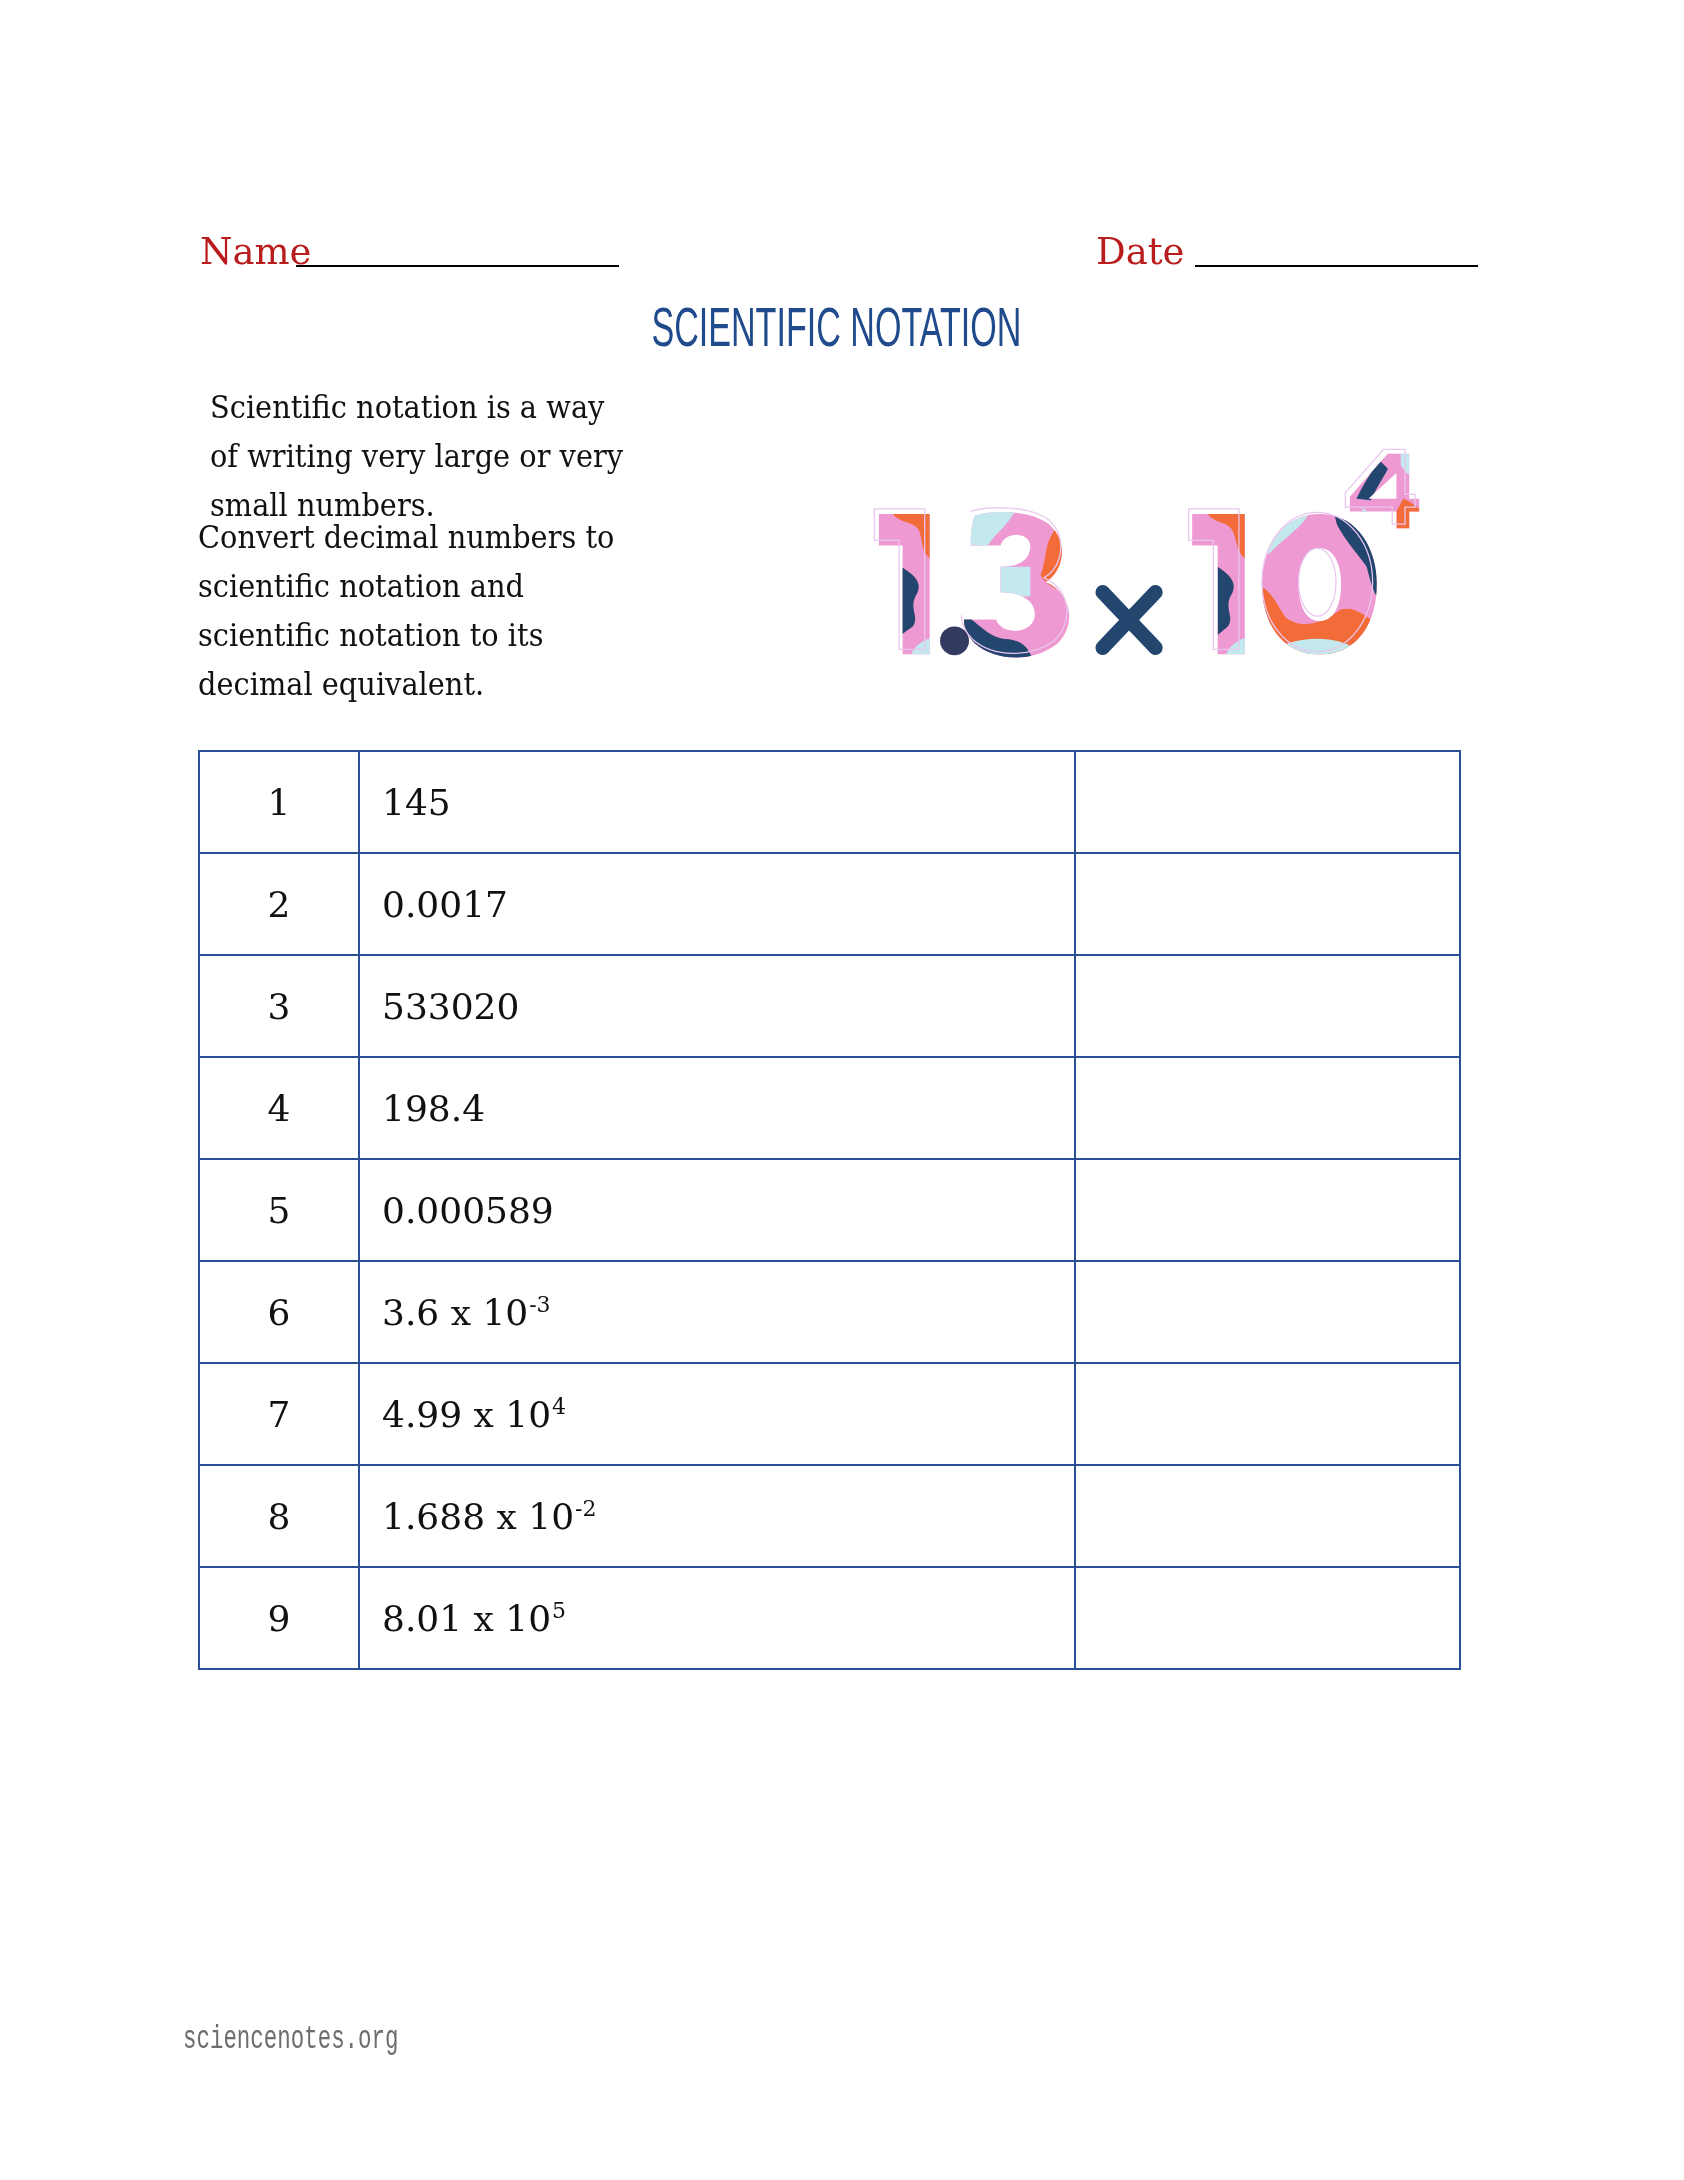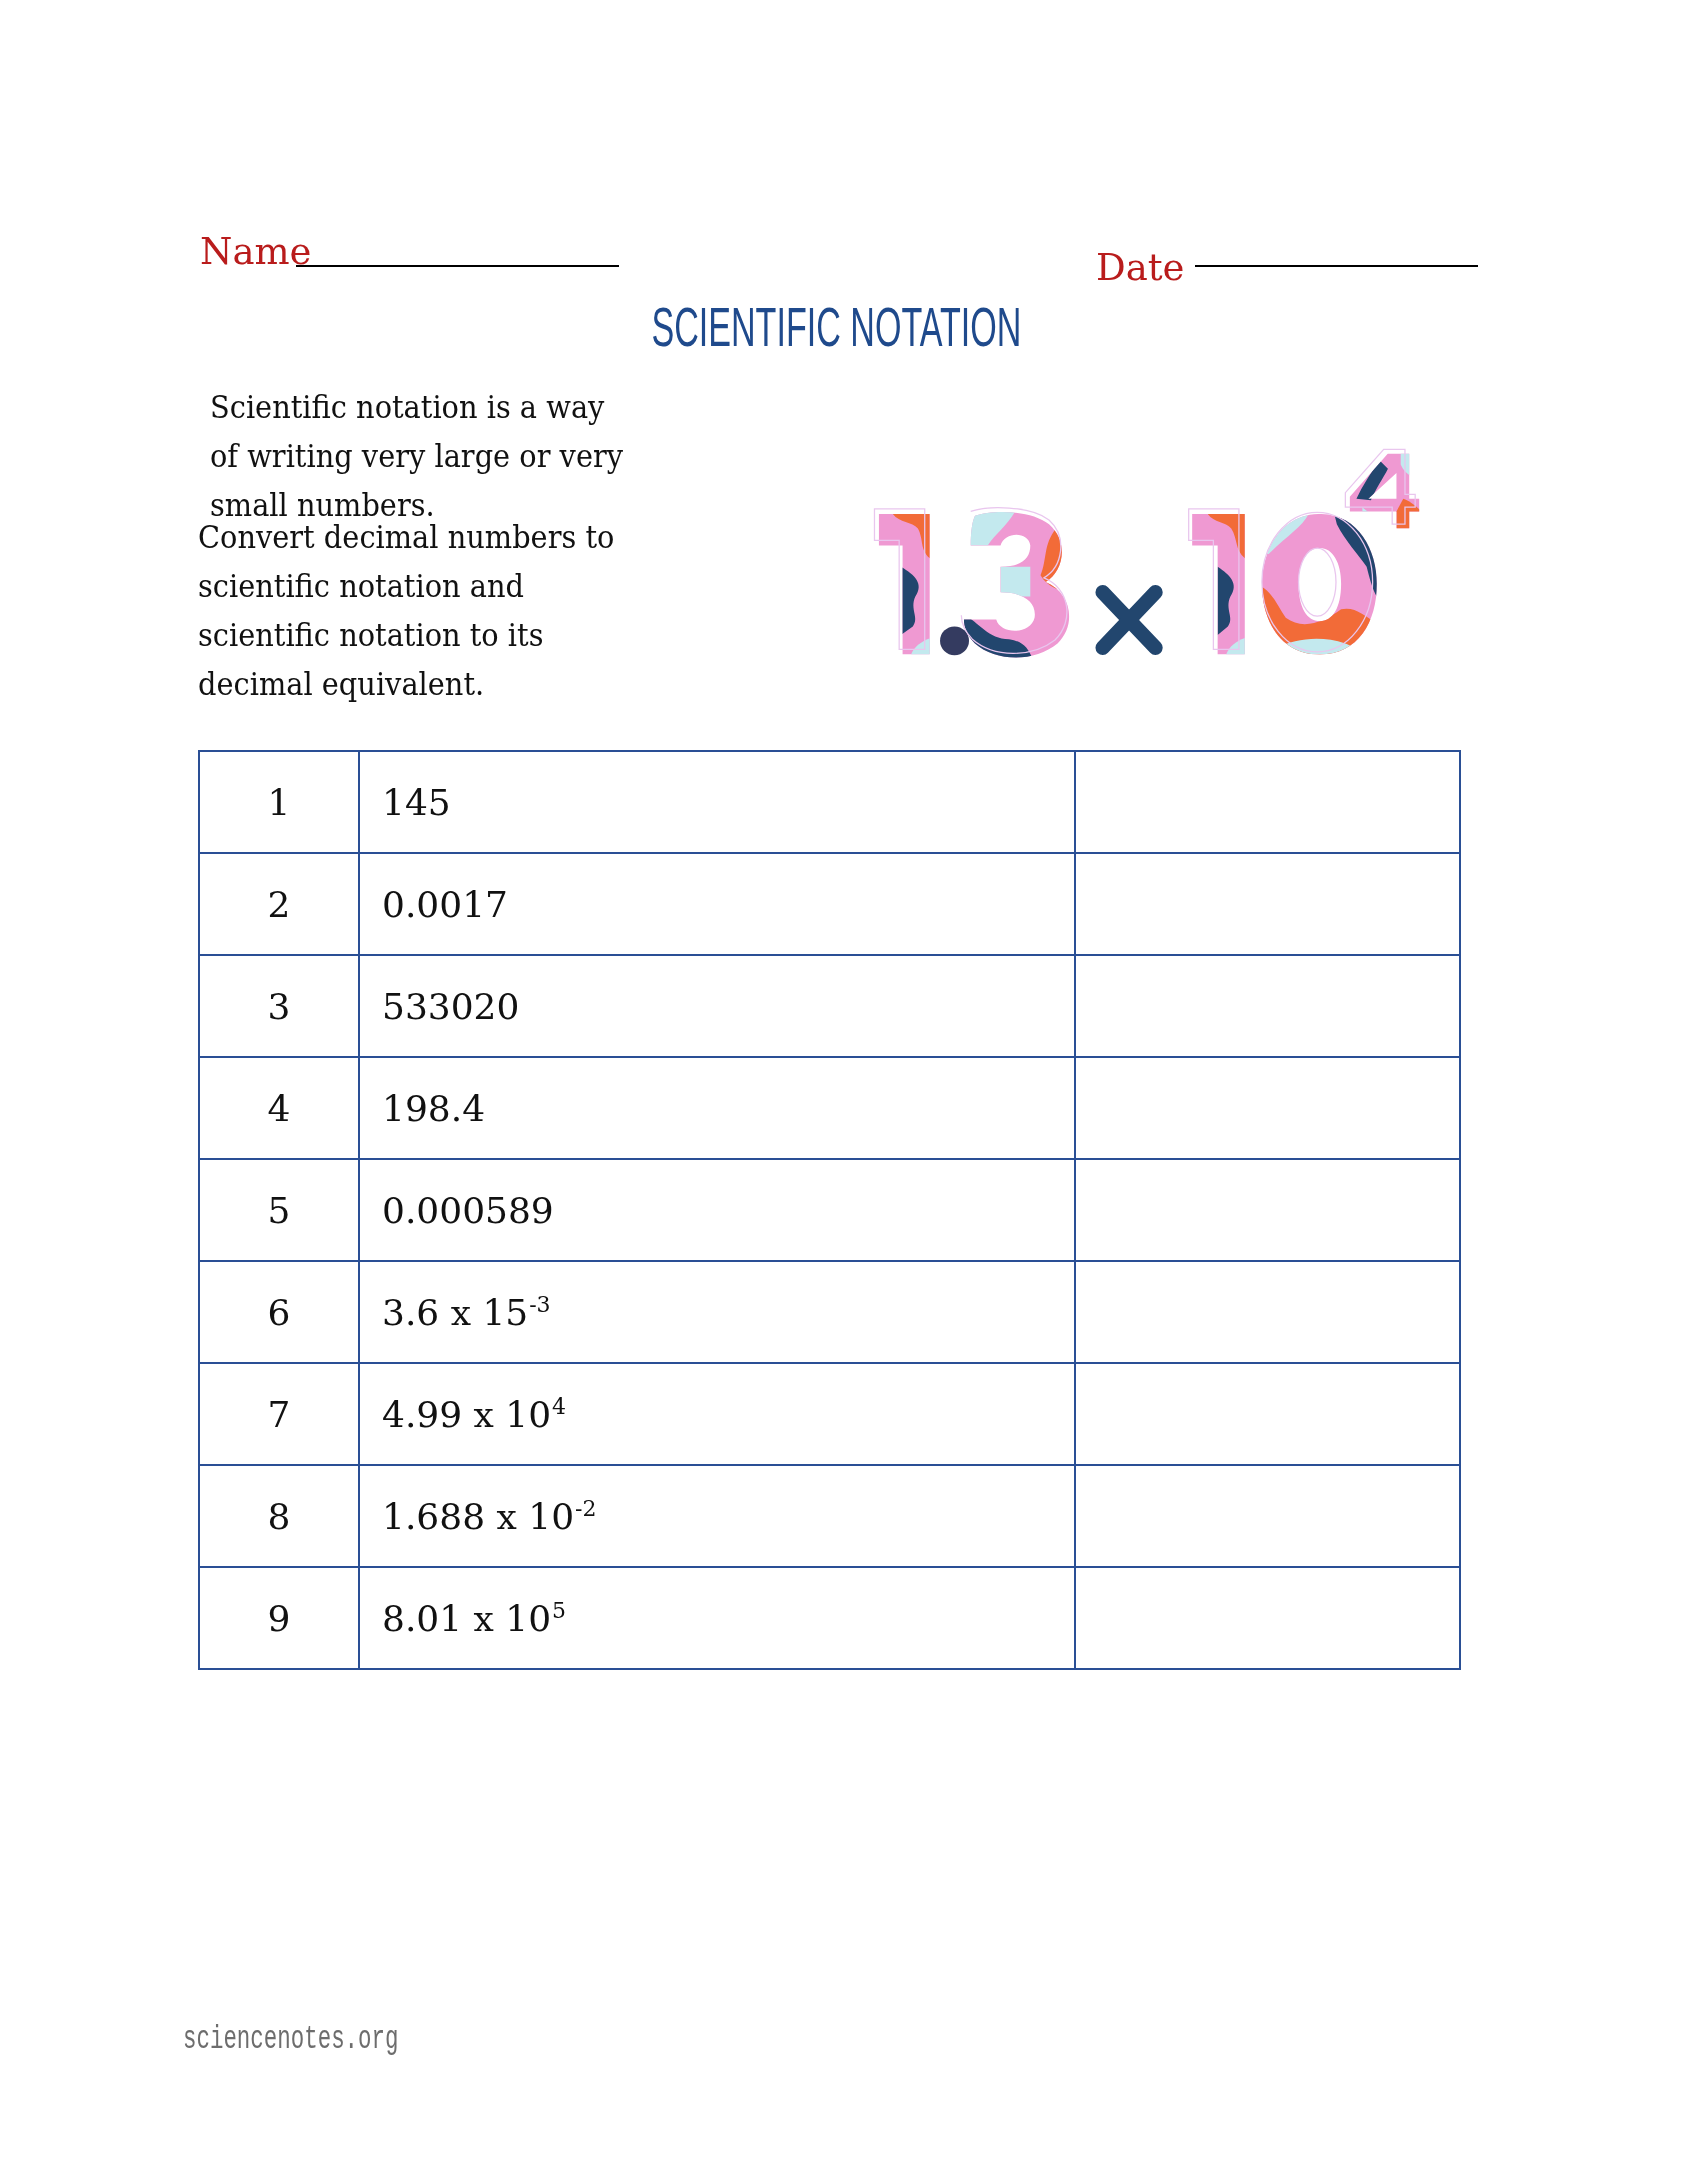--- a/index.html
+++ b/index.html
@@ -131,21 +131,21 @@
       transform: scaleX(0.66);
       transform-origin: left center;
     }
   </style>
 </head>
 <body>
 
 <div class="field-label" style="left:200px; top:233px;">Name</div>
 <div class="field-line" style="left:296px; top:265px; width:323px;"></div>
 
-<div class="field-label" style="left:1096px; top:233px;margin-top:16px;">Date</div>
+<div class="field-label" style="left:1096px; top:233px;">Date</div>
 <div class="field-line" style="left:1195px; top:265px; width:283px;"></div>
 
 <div class="title">
   <span>SCIENTIFIC NOTATION</span>
 </div>
 
 <div class="intro" style="top:383px;margin-left:12px;">
   <p>Scientific notation is a way of writing very large or very small numbers.</p>
 </div>
 <div class="intro" style="top:513px;">
@@ -247,21 +247,21 @@
       <td class="val"><span class="base">198.4</span><sup class="sup"></sup></td>
       <td class="ans"></td>
     </tr>
     <tr>
       <td class="num">5</td>
       <td class="val"><span class="base">0.000589</span><sup class="sup"></sup></td>
       <td class="ans"></td>
     </tr>
     <tr>
       <td class="num">6</td>
-      <td class="val"><span class="base">3.6 x 15</span><sup class="sup">-3</sup></td>
+      <td class="val"><span class="base">3.6 x 10</span><sup class="sup">-3</sup></td>
       <td class="ans"></td>
     </tr>
     <tr>
       <td class="num">7</td>
       <td class="val"><span class="base">4.99 x 10</span><sup class="sup">4</sup></td>
       <td class="ans"></td>
     </tr>
     <tr>
       <td class="num">8</td>
       <td class="val"><span class="base">1.688 x 10</span><sup class="sup">-2</sup></td>

